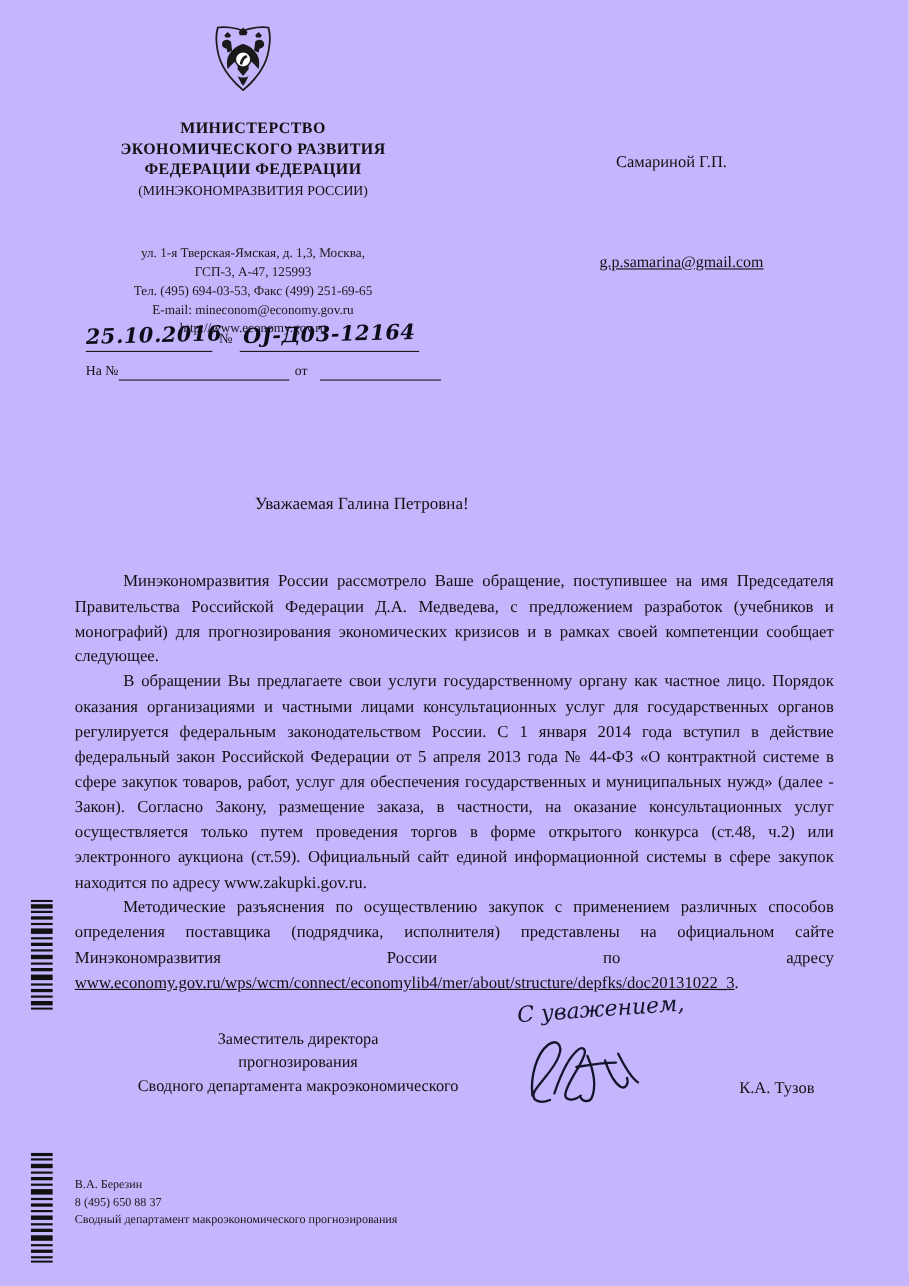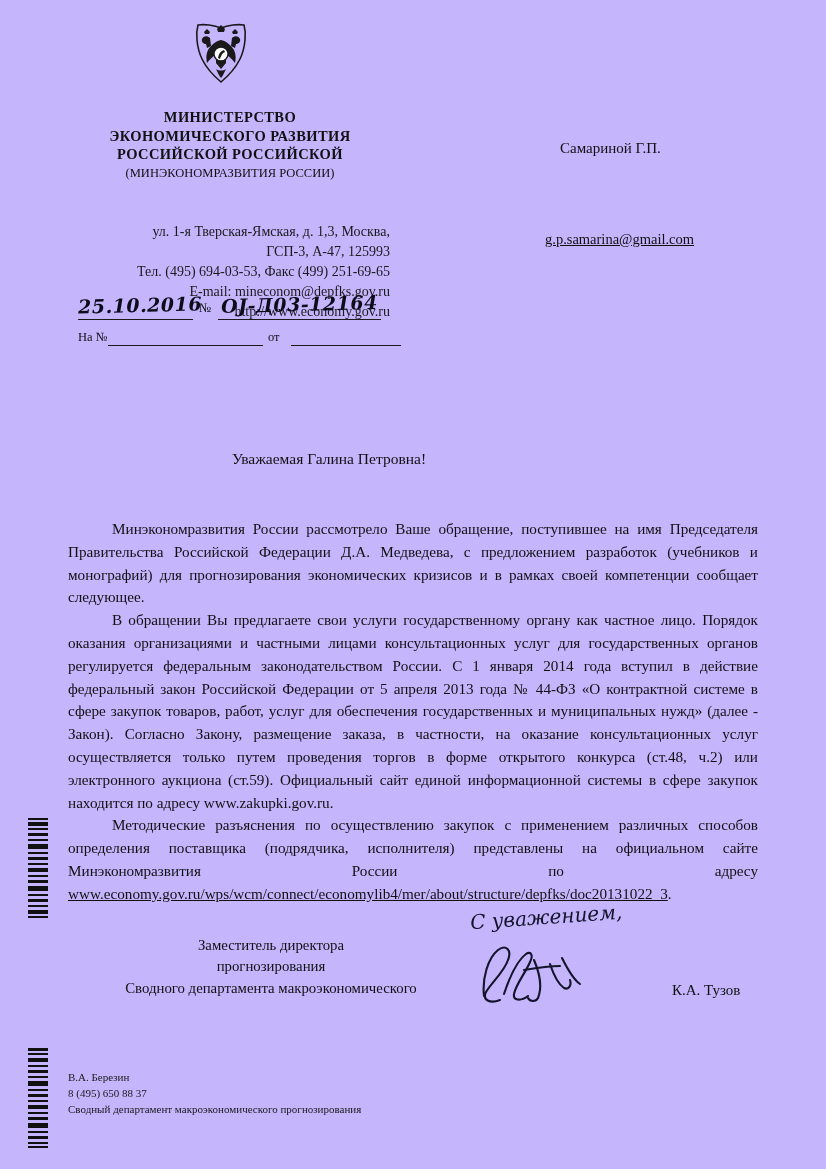--- a/index.html
+++ b/index.html
@@ -50,22 +50,22 @@
     font-weight: normal;
     margin-top: 1px;
   }
 
   
   .addr {
     position: absolute;
     left: 70px;
     top: 222px;
     width: 320px;
-    text-align: right;
-    font-size: 14px;
+    text-align: center;
+    font-size: 12px;
     line-height: 1.42;
     color: #1a1a1a;
   }
 
   
   .hw {
     font-family: "DejaVu Serif", serif;
     font-style: italic;
     font-weight: bold;
     color: #0d0d1a;
@@ -274,29 +274,29 @@
 
         <circle cx="35" cy="32" r="7" fill="#fdfdfd" stroke="#1a1a1a" stroke-width="1.3"></circle>
         <path d="M32 36 c1 -5 3 -7 6 -8 l1 2 c-3 1 -4 4 -5 7 Z"></path>
       </g>
     </svg>
   </div>
 
   <div class="ministry">
     <div class="line">МИНИСТЕРСТВО</div>
     <div class="line">ЭКОНОМИЧЕСКОГО РАЗВИТИЯ</div>
-    <div class="line">РОССИЙСКОЙ РОССИЙСКОЙ</div>
+    <div class="line">ФЕДЕРАЦИИ ФЕДЕРАЦИИ</div>
     <div class="sub">(МИНЭКОНОМРАЗВИТИЯ РОССИИ)</div>
   </div>
 
   <div class="addr">
     <div>ул. 1-я Тверская-Ямская, д. 1,3, Москва,</div>
     <div>ГСП-3, А-47, 125993</div>
     <div>Тел. (495) 694-03-53, Факс (499) 251-69-65</div>
-    <div>E-mail: mineconom@depfks.gov.ru</div>
+    <div>E-mail: mineconom@economy.gov.ru</div>
     <div>http://www.economy.gov.ru</div>
   </div>
 
   <div class="date-line">
     <span class="hw hw-date">25.10.2016</span>
     <span class="no-label">№</span>
     <span class="hw hw-num">ОJ-Д03-12164</span>
     <span class="rule-a"></span>
     <span class="rule-b"></span>
   </div>

